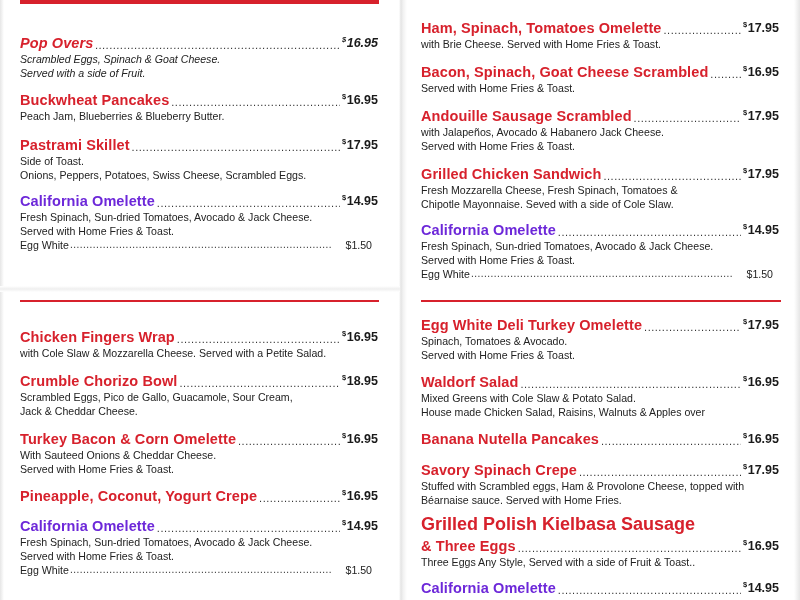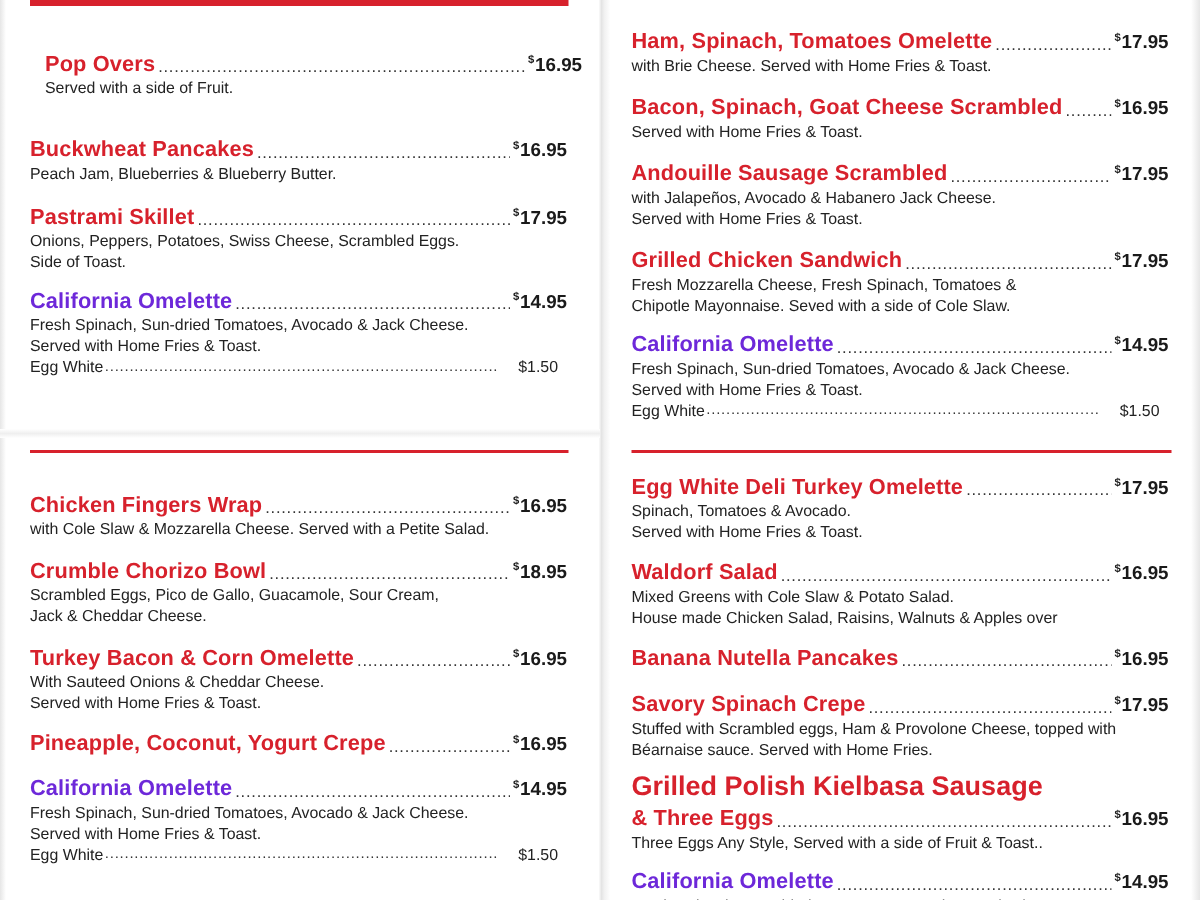--- a/index.html
+++ b/index.html
@@ -39,46 +39,47 @@
 <div class="page">
   <div class="left-edge"></div>
   <div class="right-edge"></div>
   <div class="col-divider"></div>
   <div class="row-gap" style="top:286px; width:400px;"></div>
 
   <div class="rule thick" style="left:20px; top:0; width:359px;"></div>
   <div class="rule" style="left:20px; top:300px; width:359px;"></div>
   <div class="rule" style="left:421px; top:300px; width:360px;"></div>
 
-  <div class="item" style="left:30px; top:31px;">
+  <div class="item" style="left:20px; top:31px;font-style:italic;">
     <div class="title-row">
       <span class="title">Pop Overs</span>
       <span class="dots"></span>
       <span class="price"><sup>$</sup><span>16.95</span></span>
     </div>
+    <div class="desc">Scrambled Eggs, Spinach &amp; Goat Cheese.</div>
     <div class="desc">Served with a side of Fruit.</div>
   </div>
 
   <div class="item" style="left:20px; top:88px;">
     <div class="title-row">
       <span class="title">Buckwheat Pancakes</span>
       <span class="dots"></span>
       <span class="price"><sup>$</sup><span>16.95</span></span>
     </div>
     <div class="desc">Peach Jam, Blueberries &amp; Blueberry Butter.</div>
   </div>
 
   <div class="item" style="left:20px; top:133px;">
     <div class="title-row">
       <span class="title">Pastrami Skillet</span>
       <span class="dots"></span>
       <span class="price"><sup>$</sup><span>17.95</span></span>
     </div>
+    <div class="desc">Side of Toast.</div>
     <div class="desc">Onions, Peppers, Potatoes, Swiss Cheese, Scrambled Eggs.</div>
-    <div class="desc">Side of Toast.</div>
   </div>
 
   <div class="item" style="left:20px; top:189px;">
     <div class="title-row">
       <span class="title green">California Omelette</span>
       <span class="dots"></span>
       <span class="price"><sup>$</sup><span>14.95</span></span>
     </div>
     <div class="desc">Fresh Spinach, Sun-dried Tomatoes, Avocado &amp; Jack Cheese.</div>
     <div class="desc">Served with Home Fries &amp; Toast.</div>

